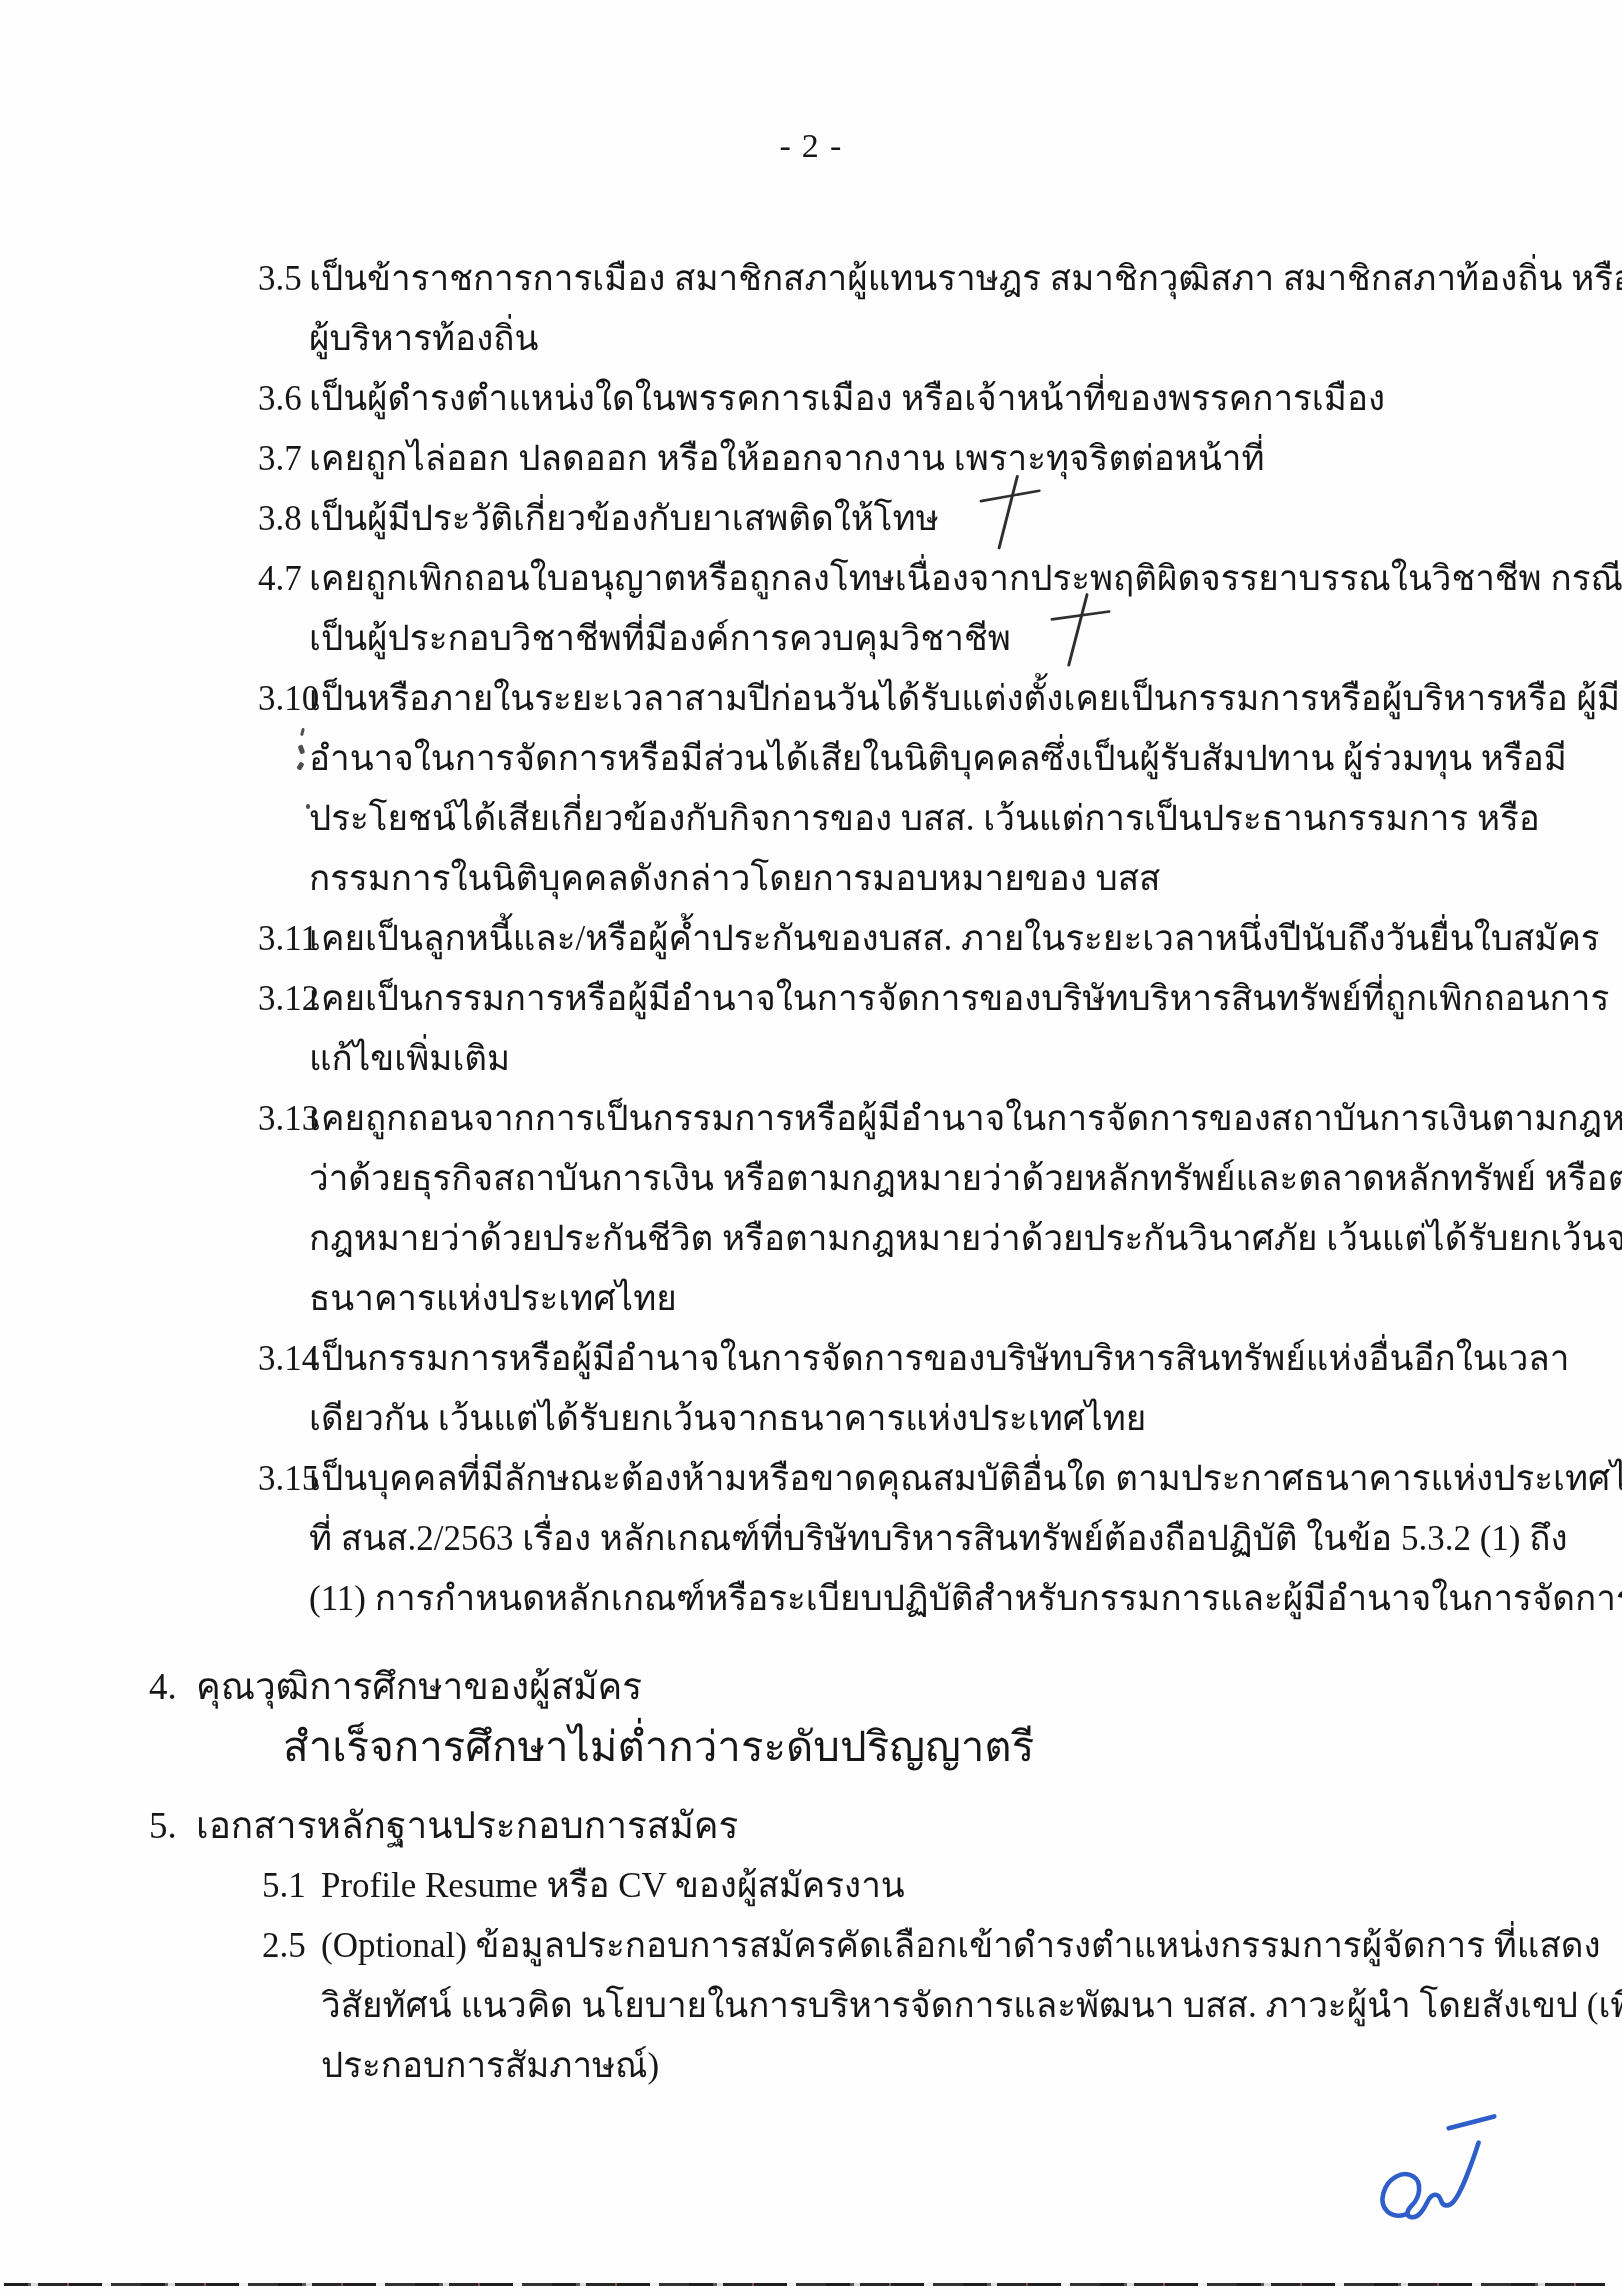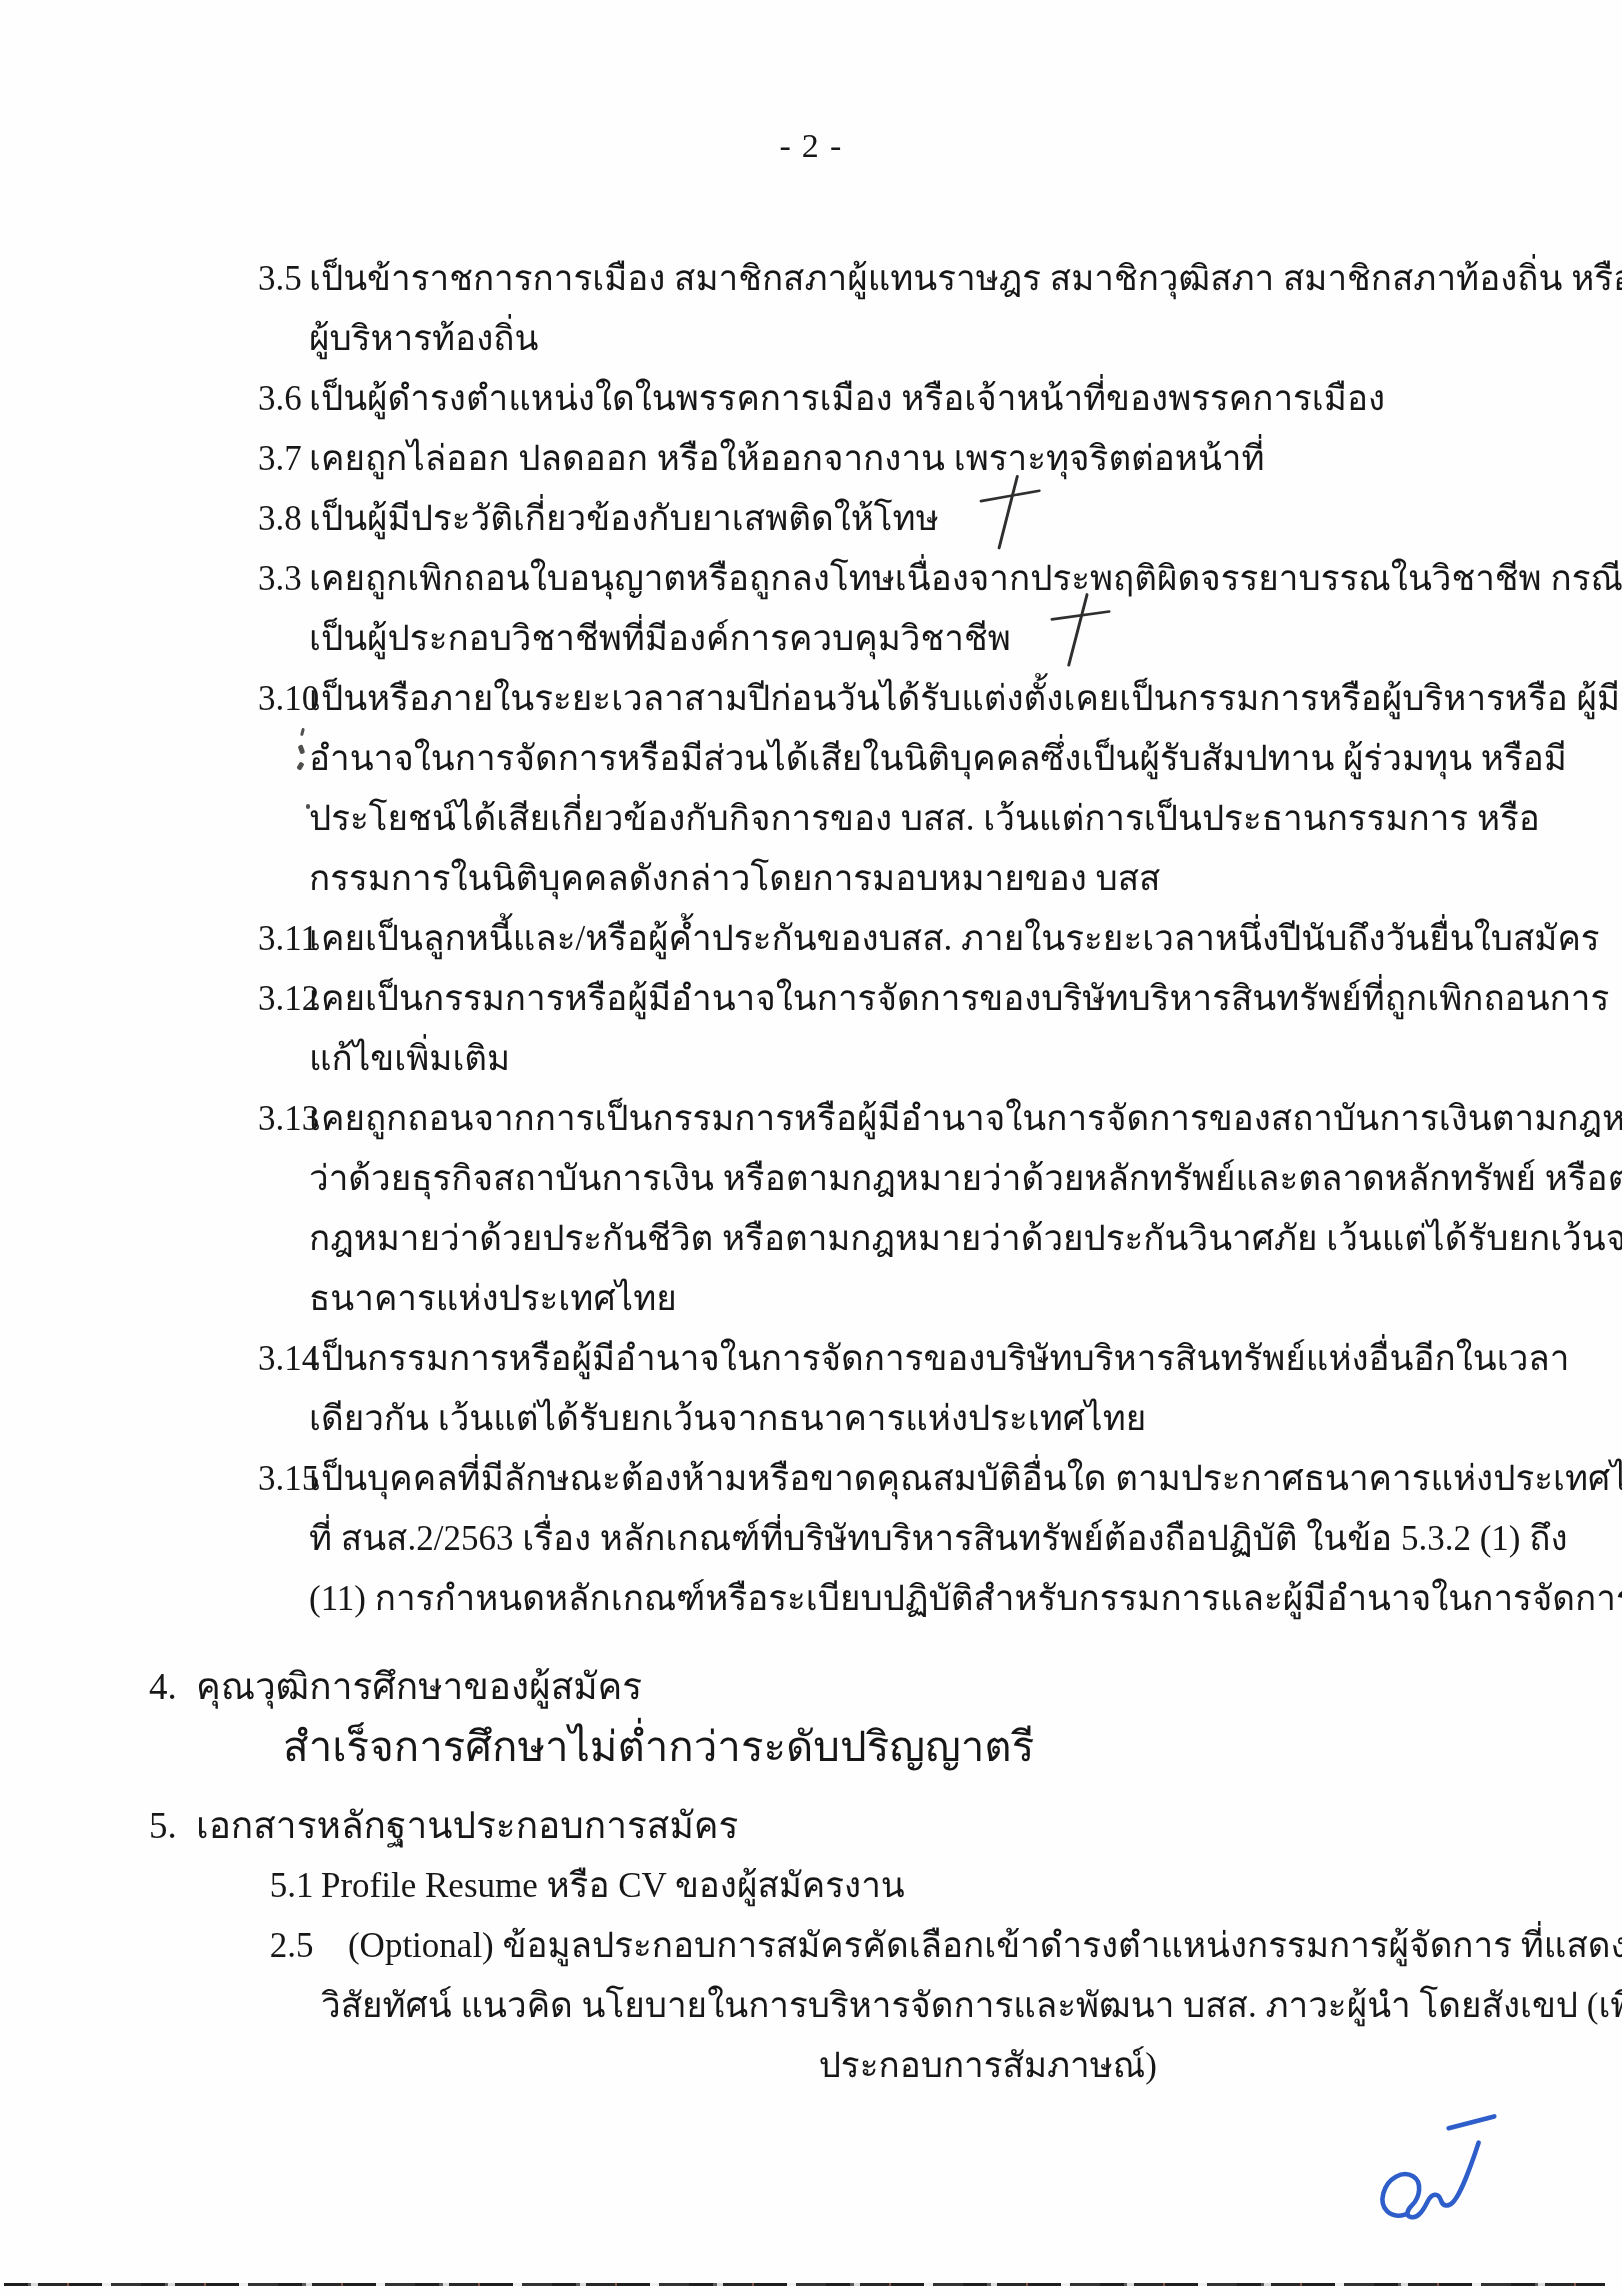--- a/index.html
+++ b/index.html
@@ -35,21 +35,21 @@
     margin:27.5px 0 0 149px;
     font-size:37px;line-height:60px;
     font-weight:normal;white-space:nowrap;
   }
   .hnum{display:inline-block;width:47px;}
   .sec-body{
     margin-left:283px;
     font-size:42px;line-height:60px;
     white-space:nowrap;
   }
-  .sub-items{margin:0 0 0 262px;text-align:center;}
+  .sub-items{margin:0 0 0 262px;}
   .sub-items .inum{width:59px;}
   
   .mark-anchor{
     display:inline-block;width:65px;height:0;
     overflow:visible;position:relative;margin-left:38px;
     vertical-align:baseline;
   }
   .mark-anchor svg{position:absolute;left:0;top:-58px;}
   
   .signature{position:absolute;left:1349px;top:2106px;}
@@ -104,21 +104,21 @@
       <div class="inum">3.8</div>
       <div class="itext">
         <div class="line"><span>เป็นผู้มีประวัติเกี่ยวข้องกับยาเสพติดให้โทษ</span><span class="mark-anchor"><svg width="65" height="79" viewBox="0 0 100 120" fill="none">
                 <path d="M62 6 L34 116" stroke="#2f2f2e" stroke-width="4.5" stroke-linecap="round"></path>
                 <path d="M6 44 L96 28" stroke="#2f2f2e" stroke-width="4" stroke-linecap="round"></path>
               </svg></span></div>
       </div>
     </div>
 
     <div class="item">
-      <div class="inum">3.3</div>
+      <div class="inum">4.7</div>
       <div class="itext">
         <div class="line"><span>เคยถูกเพิกถอนใบอนุญาตหรือถูกลงโทษเนื่องจากประพฤติผิดจรรยาบรรณในวิชาชีพ กรณี</span></div>
         <div class="line"><span>เป็นผู้ประกอบวิชาชีพที่มีองค์การควบคุมวิชาชีพ</span><span class="mark-anchor"><svg width="63" height="77" viewBox="0 0 96 118" fill="none">
                 <path d="M58 4 L30 112" stroke="#2f2f2e" stroke-width="4.5" stroke-linecap="round"></path>
                 <path d="M4 42 L92 30" stroke="#2f2f2e" stroke-width="4" stroke-linecap="round"></path>
               </svg></span></div>
       </div>
     </div>
 
     <div class="item">

